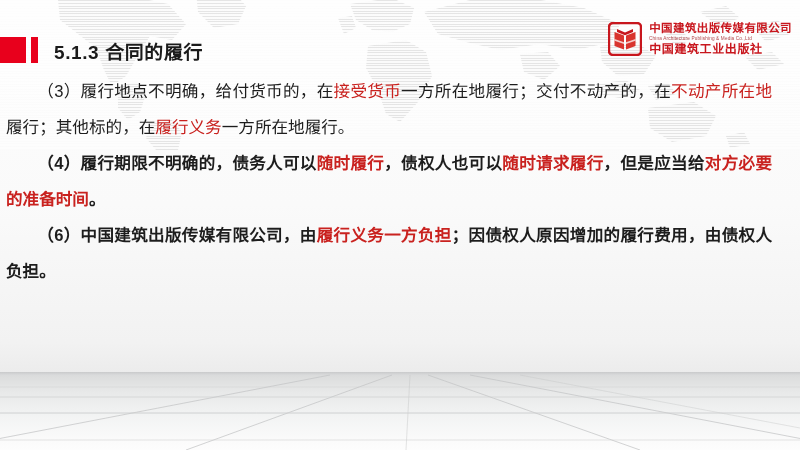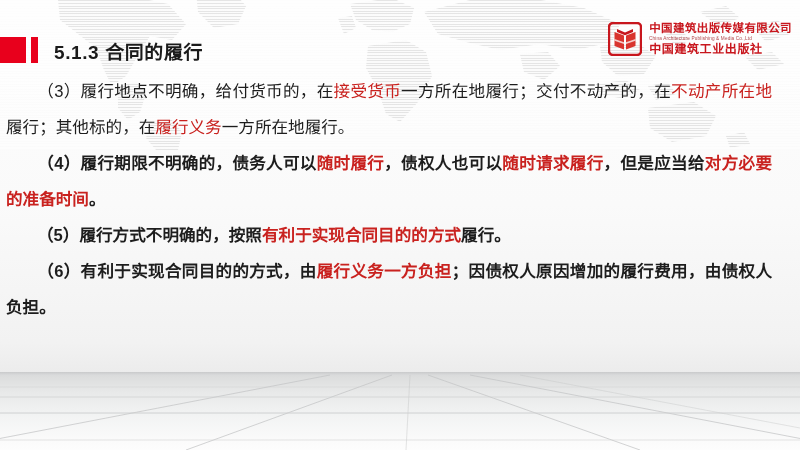--- a/index.html
+++ b/index.html
@@ -202,22 +202,21 @@
     <div class="logo-lines">
       <div class="logo-l1">中国建筑出版传媒有限公司</div>
       <div class="logo-l2">China Architecture Publishing &amp; Media Co.,Ltd</div>
       <div class="logo-l3">中国建筑工业出版社</div>
     </div>
   </div>
 
   <div class="body-copy" id="body-copy">
       <div class="para"><span class="indent"></span><span>（3）</span><span>履行地点不明确，给付货币的，在</span><span class="hl">接受货币</span><span>一方所在地履行；交付不动产的，在</span><span class="hl">不动产所在地</span><span>履行；其他标的，在</span><span class="hl">履行义务</span><span>一方所在地履行。</span></div>
       <div class="para"><span class="indent"></span><span>（4）</span><span>履行期限不明确的，债务人可以</span><span class="hl">随时履行</span><span>，债权人也可以</span><span class="hl">随时请求履行</span><span>，但是应当给</span><span class="hl">对方必要的准备时间</span><span>。</span></div>
-      <div class="para"><span class="indent"></span><span>（5）</span><span>履行方式不明确的，按照</span><span class="hl">有利于实现合同目的的方式</span><span>履行。</span></div>
-      <div class="para"><span class="indent"></span><span>（6）</span><span>有利于实现合同目的的方式，由</span><span class="hl">履行义务一方负担</span><span>；因债权人原因增加的履行费用，由债权人负担。</span></div>
+      <div class="para"><span class="indent"></span><span>（6）</span><span>中国建筑出版传媒有限公司，由</span><span class="hl">履行义务一方负担</span><span>；因债权人原因增加的履行费用，由债权人负担。</span></div>
     </div>
 
   <div class="floor">
     <div class="skirt"></div>
     <svg width="800" height="78" viewBox="0 0 800 78" xmlns="http://www.w3.org/2000/svg">
       <g stroke="#c4c5c6" stroke-width="0.9" fill="none" opacity="0.85">
 
         <line x1="0" y1="15" x2="800" y2="15" stroke-width="0.7" opacity="0.55"></line>
         <line x1="0" y1="25" x2="800" y2="25" stroke-width="0.8" opacity="0.7"></line>
         <line x1="0" y1="41" x2="800" y2="41" stroke-width="0.9"></line>

